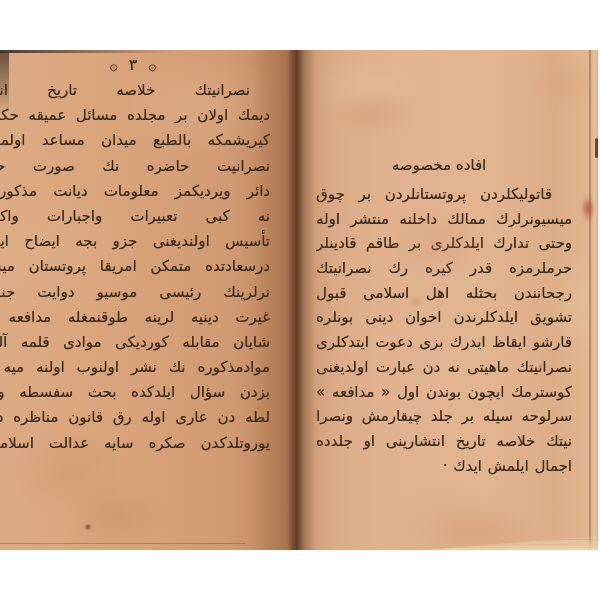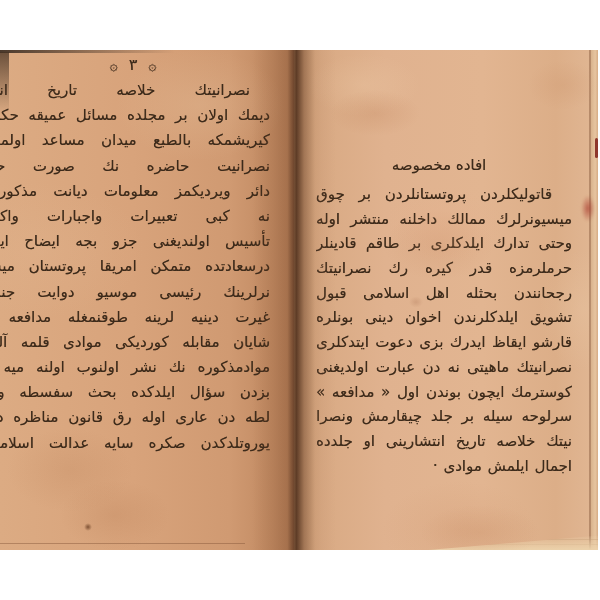--- a/index.html
+++ b/index.html
@@ -149,21 +149,21 @@
         <div class="tline">ميسيونرلرك ممالك داخلنه منتشر اوله رق</div>
         <div class="tline">وحتى تدارك ايلدكلرى بر طاقم قادينلر</div>
         <div class="tline">حرملرمزه قدر كيره رك نصرانيتك اسلاميته</div>
         <div class="tline">رجحانندن بحثله اهل اسلامى قبول نصرانيته</div>
         <div class="tline">تشويق ايلدكلرندن اخوان دينى بونلره</div>
         <div class="tline">قارشو ايقاظ ايدرك بزى دعوت ايتدكلرى</div>
         <div class="tline">نصرانيتك ماهيتى نه دن عبارت اولديغنى</div>
         <div class="tline">كوسترمك ايچون بوندن اول « مدافعه »</div>
         <div class="tline">سرلوحه سيله بر جلد چيقارمش ونصرا</div>
         <div class="tline">نيتك خلاصه تاريخ انتشارينى او جلدده</div>
-        <div class="tline short">اجمال ايلمش موادى ·</div>
+        <div class="tline short">اجمال ايلمش ايدك ·</div>
       </div>
     </div>
 
     <div class="gutter"></div>
 
     <div class="top-edge-line"></div>
     <div class="corner-dark"></div>
     <div class="right-edge-line"></div>
     <div class="right-edge-strip"></div>
     <div class="red-edge"></div>

